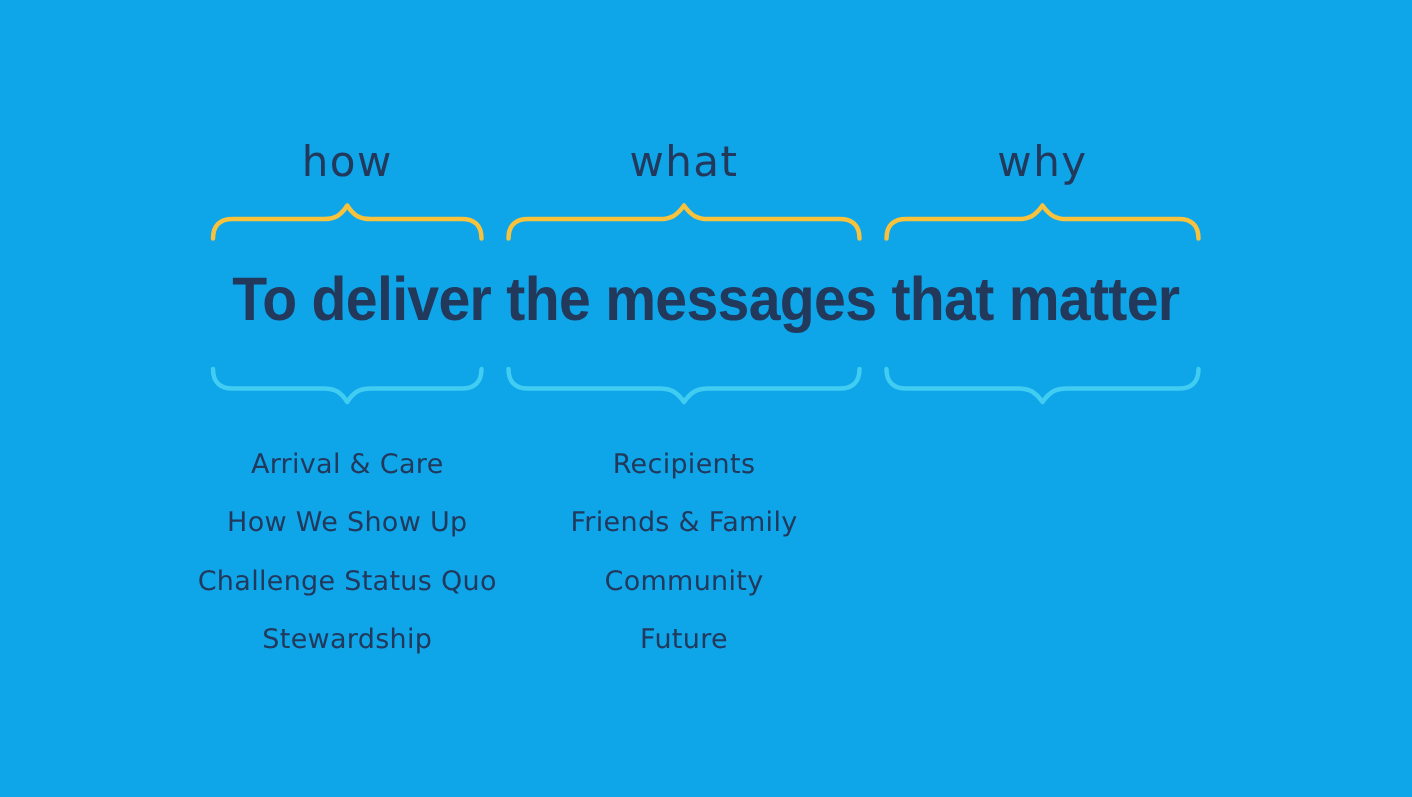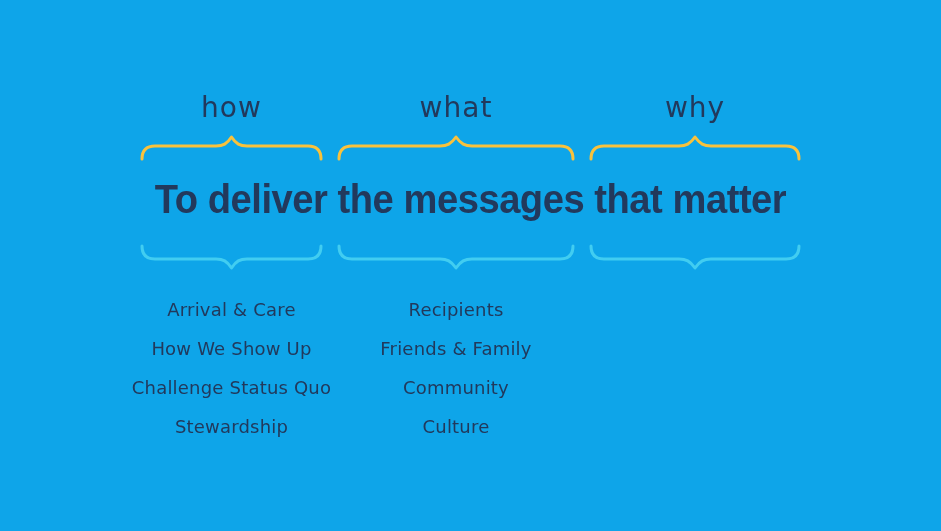--- a/index.html
+++ b/index.html
@@ -91,17 +91,17 @@
     <div class="list">
       <div class="list-item">Arrival &amp; Care</div>
       <div class="list-item">How We Show Up</div>
       <div class="list-item">Challenge Status Quo</div>
       <div class="list-item">Stewardship</div>
     </div>
     <div class="list">
       <div class="list-item">Recipients</div>
       <div class="list-item">Friends &amp; Family</div>
       <div class="list-item">Community</div>
-      <div class="list-item">Culture</div>
+      <div class="list-item">Future</div>
     </div>
 
   </div>
 </div>
 
 </body></html>

